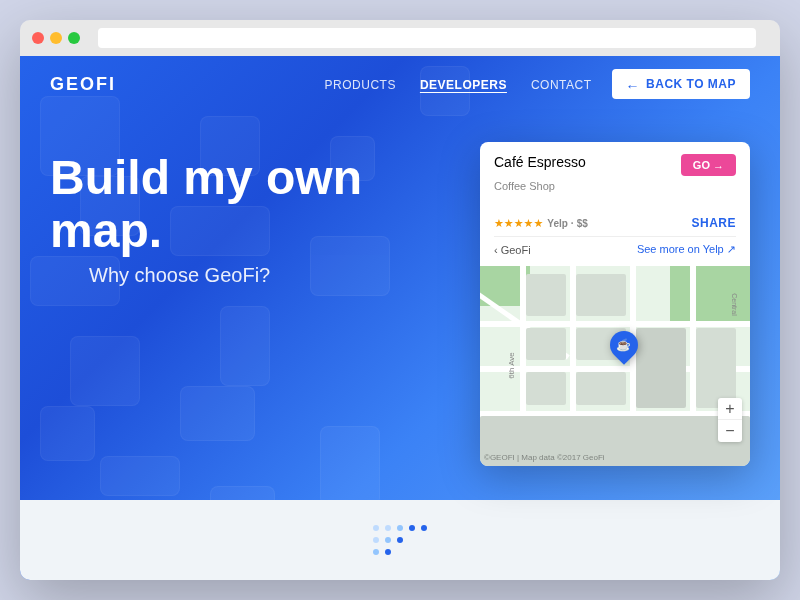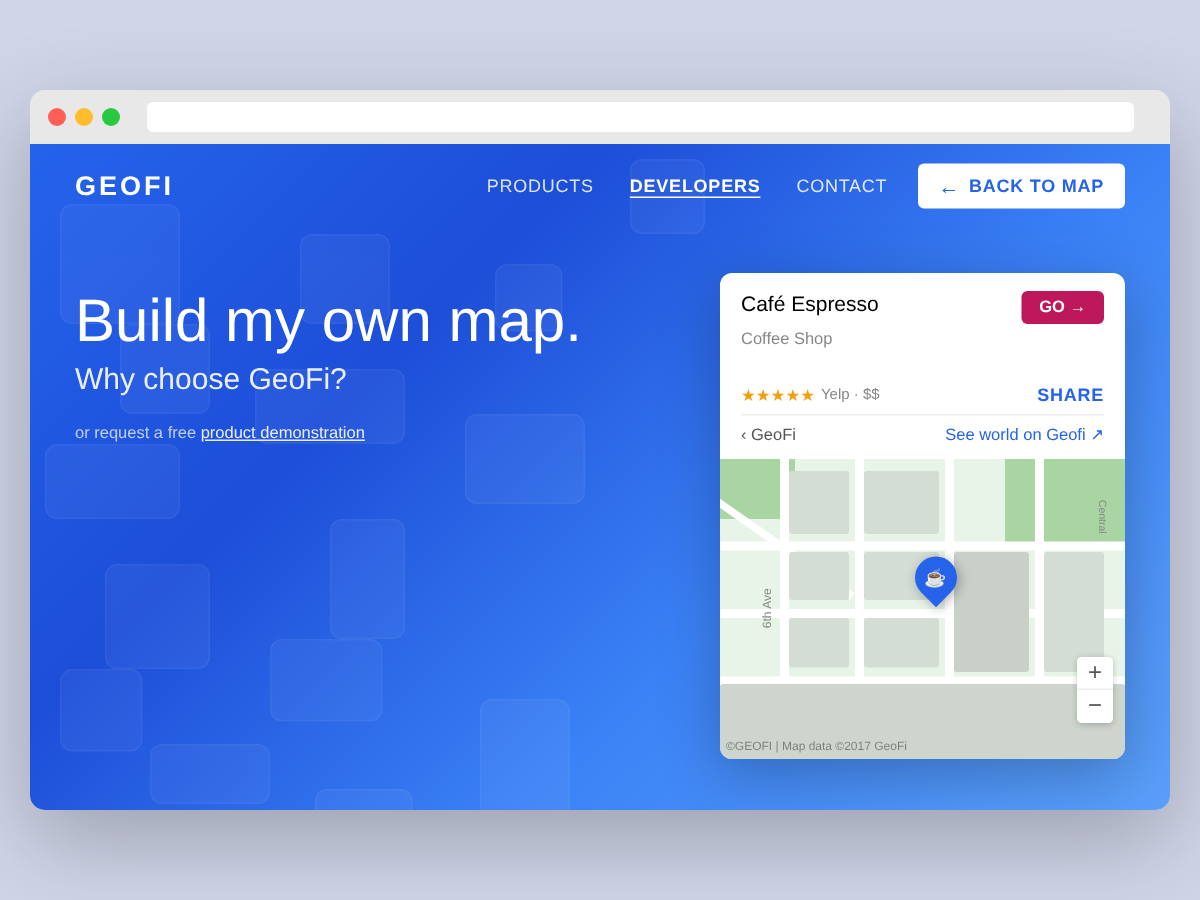--- a/index.html
+++ b/index.html
@@ -10,21 +10,21 @@
       background: #d0d5e8;
       display: flex;
       align-items: center;
       justify-content: center;
       font-family: -apple-system, BlinkMacSystemFont, 'Segoe UI', sans-serif;
       overflow: hidden;
     }
 
     .browser-window {
       width: 760px;
-      height: 480px;
+      height: 560px;
       border-radius: 10px;
       overflow: hidden;
       box-shadow: 0 20px 60px rgba(0,0,0,0.25);
     }
 
     .browser-chrome {
       background: #e8e8e8;
       height: 36px;
       display: flex;
       align-items: center;
@@ -140,31 +140,32 @@
       gap: 20px;
     }
 
     .hero-text {
       flex: 1;
       padding-top: 10px;
     }
 
     .hero-title {
       color: #fff;
-      font-size: 40px;
-      font-weight: 400;
+      font-size: 48px;
+      font-weight: 700;
       line-height: 1.1;
       margin-bottom: 6px;
     }
 
     .hero-subtitle {
       color: rgba(255,255,255,0.9);
       font-size: 20px;
       font-weight: 400;
       margin-bottom: 18px;
+      margin-left: 39px;
     }
 
     .hero-desc {
       color: rgba(255,255,255,0.8);
       font-size: 13px;
       line-height: 1.6;
       max-width: 320px;
       margin-bottom: 28px;
     }
 
@@ -215,21 +216,21 @@
       margin-bottom: 4px;
     }
 
     .place-name {
       font-size: 14px;
       font-weight: 400;
       color: #000000;
     }
 
     .go-btn {
-      background: #be185d;
+      background: #ec4899;
       color: #fff;
       border: none;
       border-radius: 4px;
       padding: 5px 12px;
       font-size: 11px;
       font-weight: 700;
       cursor: pointer;
       display: flex;
       align-items: center;
       gap: 4px;
@@ -254,20 +255,21 @@
     }
 
     .stars {
       color: #f59e0b;
       font-size: 11px;
     }
 
     .review-source {
       font-size: 10px;
       color: #888;
+      font-weight: bold;
     }
 
     .share-btn {
       background: none;
       border: none;
       color: #2563eb;
       font-size: 12px;
       font-weight: 700;
       cursor: pointer;
       letter-spacing: 0.5px;
@@ -481,23 +483,20 @@
         <span class="back-arrow">←</span>
         <span>BACK TO MAP</span>
       </button>
     </nav>
 
     <div class="hero">
 
       <div class="hero-text">
         <h1 class="hero-title">Build my own map.</h1>
         <h2 class="hero-subtitle">Why choose GeoFi?</h2>
-        <span class="free-demo">
-          <span>or request a free </span><a>product demonstration</a>
-        </span>
       </div>
 
       <div class="map-card">
         <div class="map-popup">
           <div class="popup-top">
             <div class="place-name">Café Espresso</div>
             <button class="go-btn">GO →</button>
           </div>
           <div class="place-type">Coffee Shop</div>
           <div class="popup-bottom">
@@ -505,21 +504,21 @@
               <span class="stars">★★★★★</span>
               <span class="review-source">Yelp · $$</span>
             </div>
             <button class="share-btn">SHARE</button>
           </div>
           <div class="popup-footer">
             <button class="hide-btn">
               <span>‹</span>
               <span>GeoFi</span>
             </button>
-            <span class="see-more">See world on Geofi ↗</span>
+            <span class="see-more">See more on Yelp ↗</span>
           </div>
         </div>
 
         <div class="map-visual">
 
           <div class="city-block park" style="position:absolute;top:0;right:0;width:80px;height:60px;border-radius:0 0 0 4px;"></div>
           <div class="city-block park" style="position:absolute;top:0;left:0;width:50px;height:40px;border-radius:0 0 4px 0;"></div>
 
           <div class="road-h" style="top:55px;"></div>
           <div class="road-h" style="top:100px;"></div>

